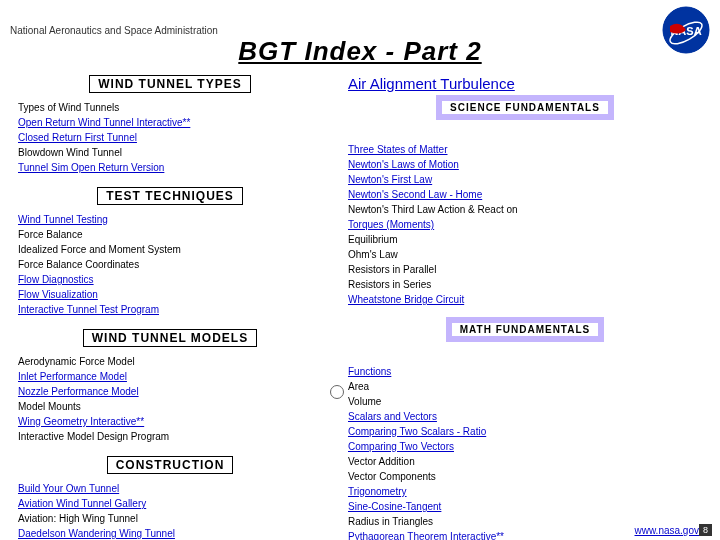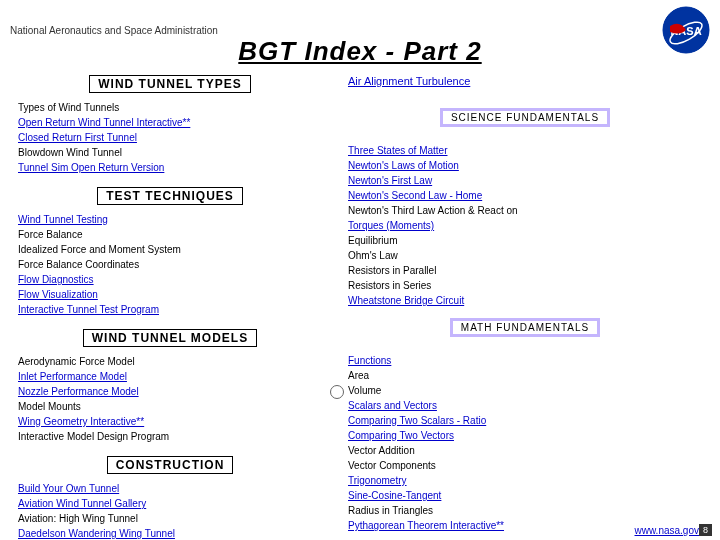--- a/index.html
+++ b/index.html
@@ -111,39 +111,39 @@
       align-items: center;
       gap: 0;
     }
 
     #footer a {
       color: #0000cc;
       text-decoration: underline;
     }
 
     .right-section-title-box {
-      border: 3px solid #c4b5fd;
+      border: 6px solid #c4b5fd;
       display: inline-block;
       padding: 1px 8px;
       font-size: 10px;
-      font-weight: normal;
+      font-weight: bold;
       letter-spacing: 1px;
       text-align: center;
-      margin-bottom: 12px;
+      margin-bottom: 18px;
       background: #fff;
     }
 
     .top-right-section {
       margin-bottom: 10px;
     }
 
     .top-right-note {
-      font-size: 11px;
+      font-size: 15px;
       color: #555;
-      margin-bottom: 21px;
+      margin-bottom: 3px;
       padding-left: 8px;
     }
   </style>
 </head>
 <body>
 
 <div id="header">
   <span id="header-text">National Aeronautics and Space Administration</span>
 
   <svg id="nasa-logo" width="48" height="48" viewBox="0 0 48 48">

